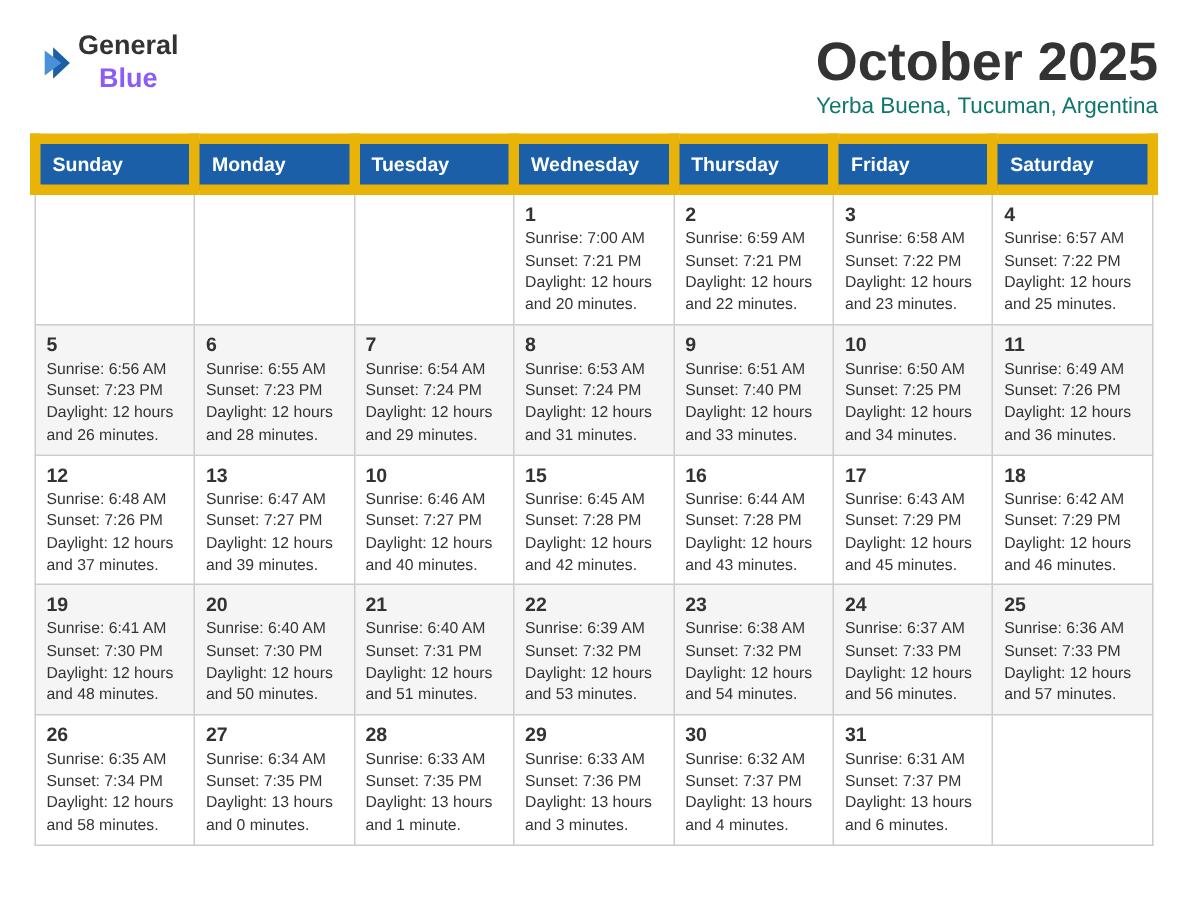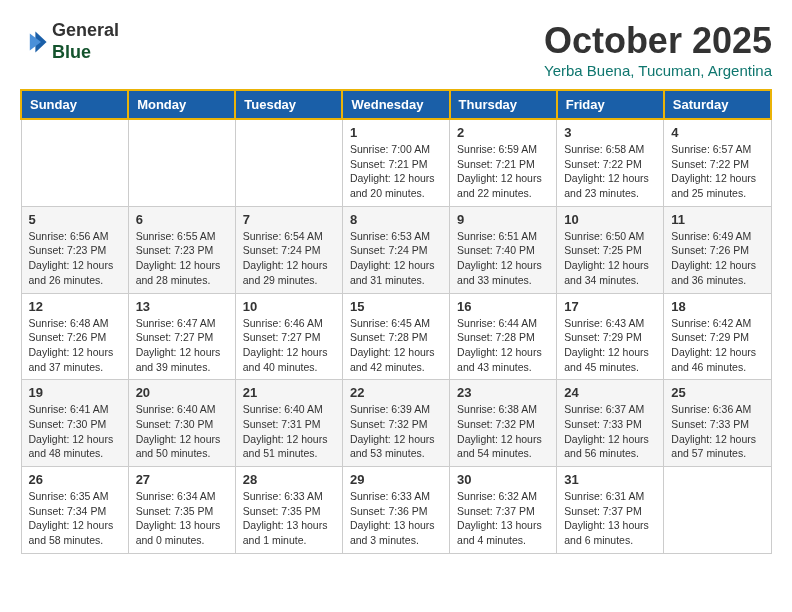--- a/index.html
+++ b/index.html
@@ -12,28 +12,29 @@
     }
     .header {
       display: flex;
       justify-content: space-between;
       align-items: flex-start;
       margin-bottom: 10px;
     }
     .logo {
       display: flex;
       align-items: center;
+      text-align: center;
     }
     .logo-text {
       font-size: 18px;
       font-weight: bold;
       line-height: 1.2;
     }
     .logo-general { color: #333; }
-    .logo-blue { color: #14532d; }
+    .logo-blue { color: #8b5cf6; }
     .logo-icon {
       width: 28px;
       height: 28px;
       margin-right: 4px;
     }
     .title-block {
       text-align: right;
     }
     .month-title {
       font-size: 36px;
@@ -50,21 +51,21 @@
       border-collapse: collapse;
       font-size: 11px;
     }
     thead tr th {
       background: #1a5fa8;
       color: #fff;
       text-align: left;
       padding: 6px 8px;
       font-size: 13px;
       font-weight: bold;
-      border: 2px solid #eab308;
+      border: 7px solid #eab308;
     }
     tbody tr td {
       border: 1px solid #ccc;
       vertical-align: top;
       padding: 5px 7px;
       width: 107px;
       min-height: 80px;
       background: #fff;
     }
     tbody tr:nth-child(even) td {

